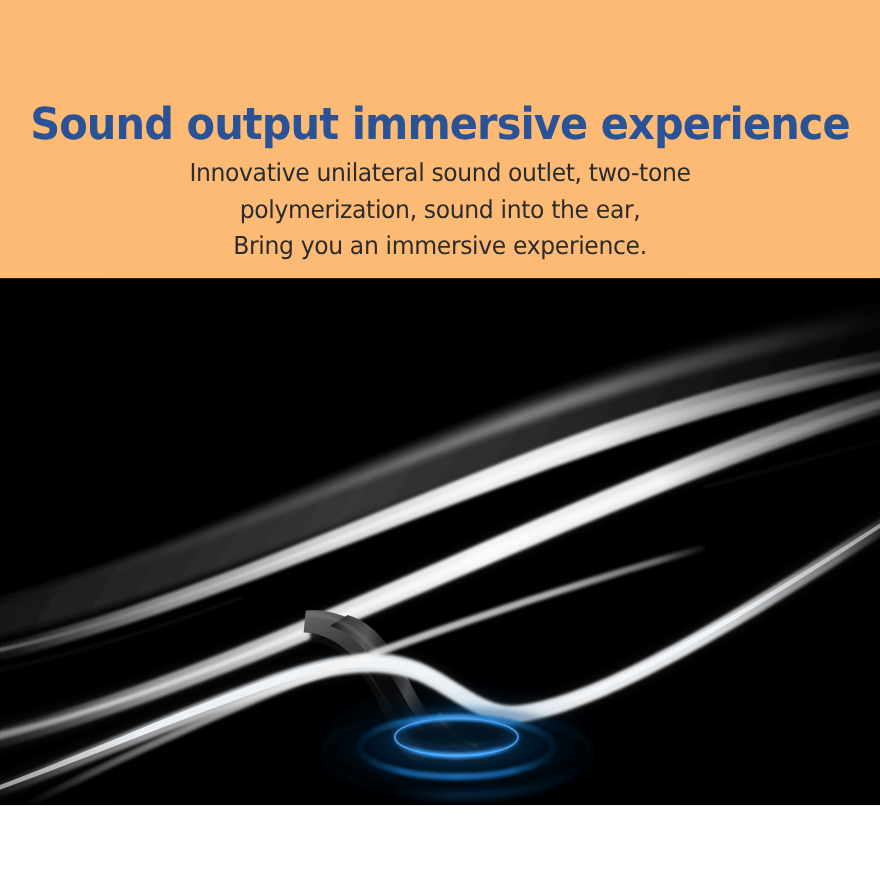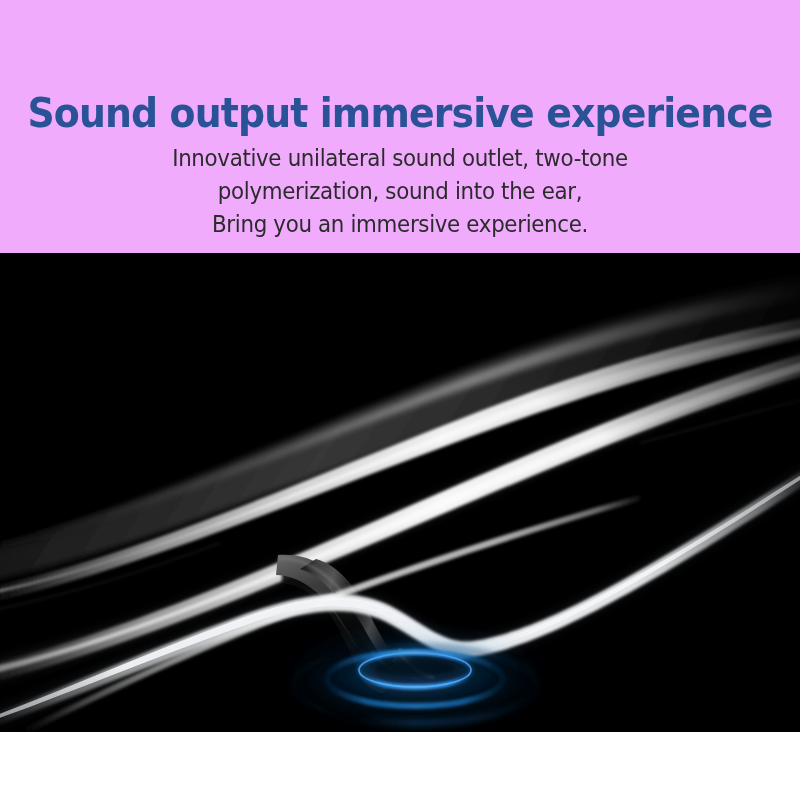--- a/index.html
+++ b/index.html
@@ -24,21 +24,21 @@
     overflow: hidden;
   }
 
   
   .text-block {
     position: absolute;
     left: 0;
     top: 0;
     width: 800px;
     height: 253px;
-    background: #f0abfc;
+    background: #fdba74;
   }
 
   .headline {
     position: absolute;
     left: 0;
     top: 63px;
     width: 800px;
     text-align: center;
     font-family: "DejaVu Sans", sans-serif;
     font-weight: bold;

